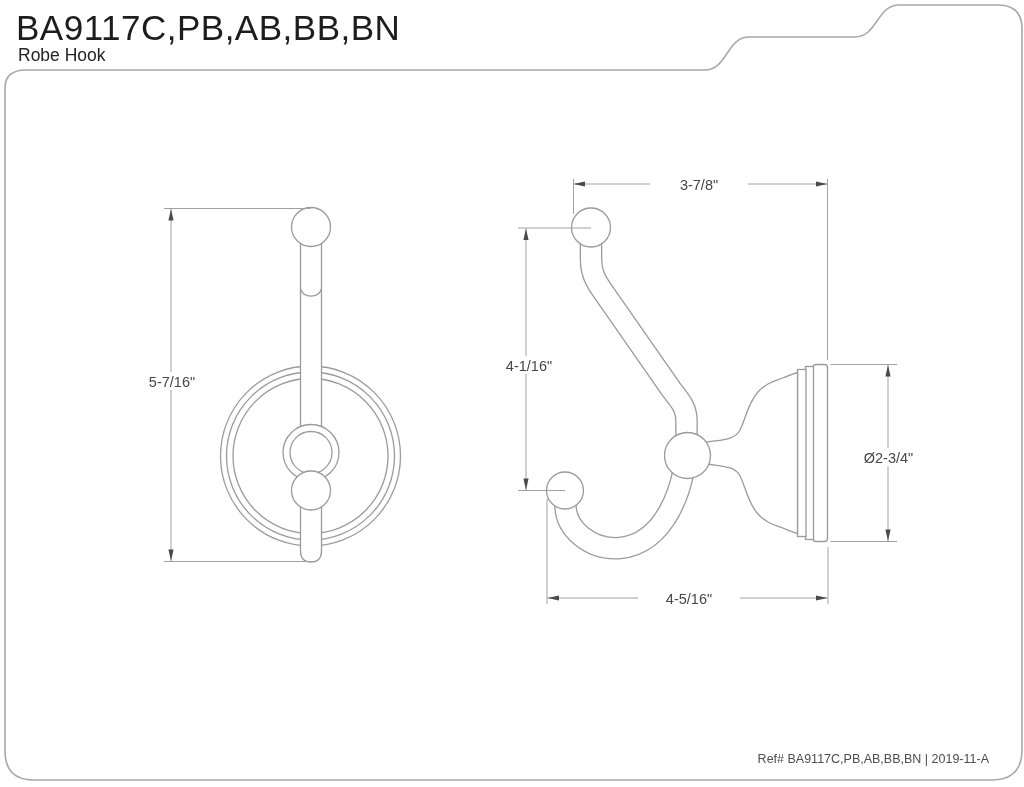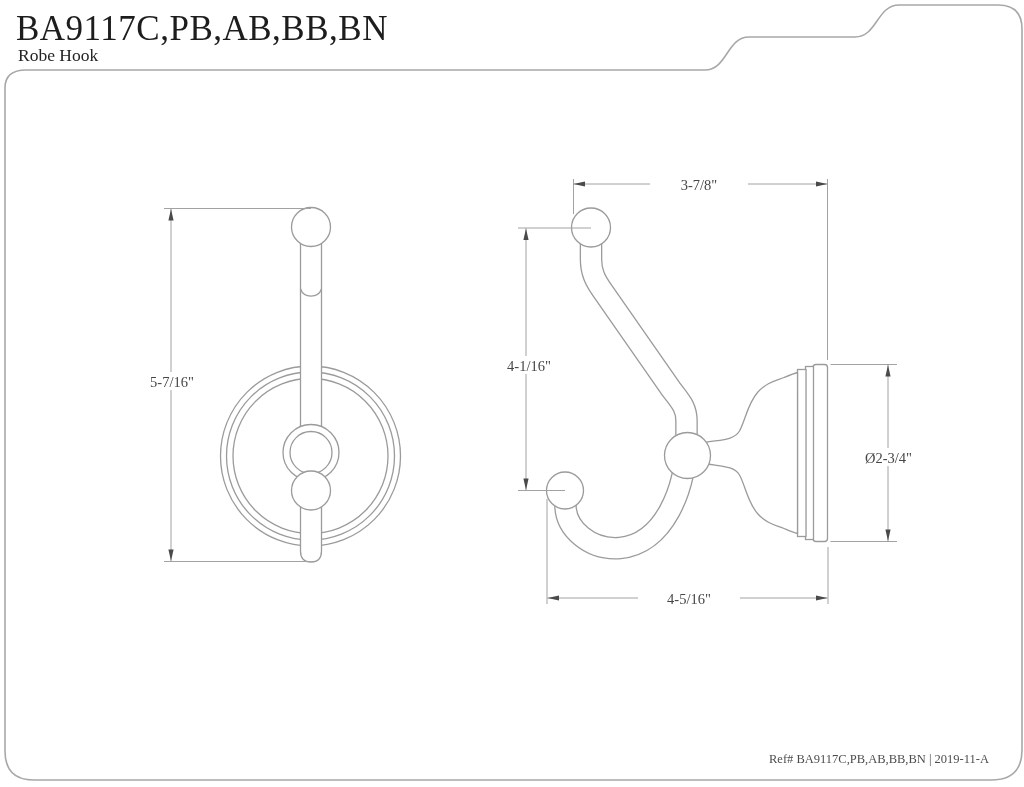--- a/index.html
+++ b/index.html
@@ -1,20 +1,20 @@
 <!DOCTYPE html>
 <html><head>
 <meta charset="utf-8">
 <style>
   html,body{margin:0;padding:0;background:#ffffff;}
   .sheet{
     position:relative;
     width:1024px;height:787px;
     background:#ffffff;
-    font-family:Liberation Serif, serif;
+    font-family:Liberation Sans, sans-serif;
     overflow:hidden;
   }
   svg{display:block;}
   text{fill:#464646;}
   .title-text{font-size:35px;fill:#1d1d1d;letter-spacing:0.5px;}
   .subtitle-text{font-size:17.5px;fill:#242424;}
   .footer-text{font-size:12.5px;fill:#4d4d4d;}
   .dim-text{font-size:14.5px;fill:#464646;}
   .part{fill:#ffffff;stroke:#9b9b9b;stroke-width:1.3;}
   .part-line{fill:none;stroke:#9b9b9b;stroke-width:1.3;}

